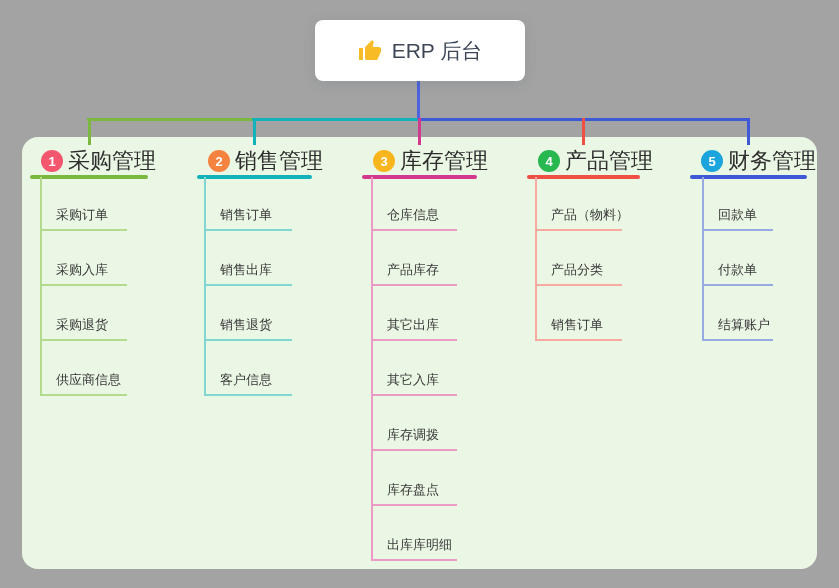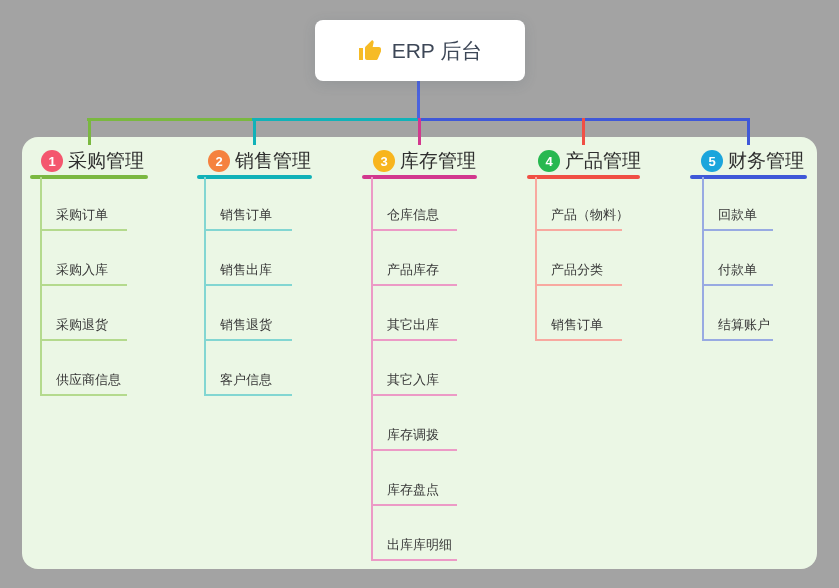--- a/index.html
+++ b/index.html
@@ -14,21 +14,21 @@
     display:flex;align-items:center;justify-content:center;gap:10px;
     font-size:21px;color:#3d4757;z-index:6;cursor:pointer;
   }
   .root-card .thumb{width:24px;height:24px;display:inline-block;}
   .line{position:absolute;z-index:2;}
   .badge{
     position:absolute;width:22px;height:22px;border-radius:50%;color:#fff;
     font-size:13px;font-weight:bold;display:flex;align-items:center;justify-content:center;z-index:3;
   }
   .branch-title{
-    position:absolute;font-size:19px;color:#2e2e2e;white-space:nowrap;line-height:23px;z-index:3;cursor:pointer;
+    position:absolute;font-size:22px;color:#2e2e2e;white-space:nowrap;line-height:23px;z-index:3;cursor:pointer;
   }
   .child-label{
     position:absolute;font-size:13px;color:#383838;white-space:nowrap;line-height:20px;z-index:3;cursor:pointer;
   }
 </style>
 </head>
 <body>
 
 <div id="canvas">
   <div class="panel" id="panel" style="background: rgb(235, 247, 229);"></div>

